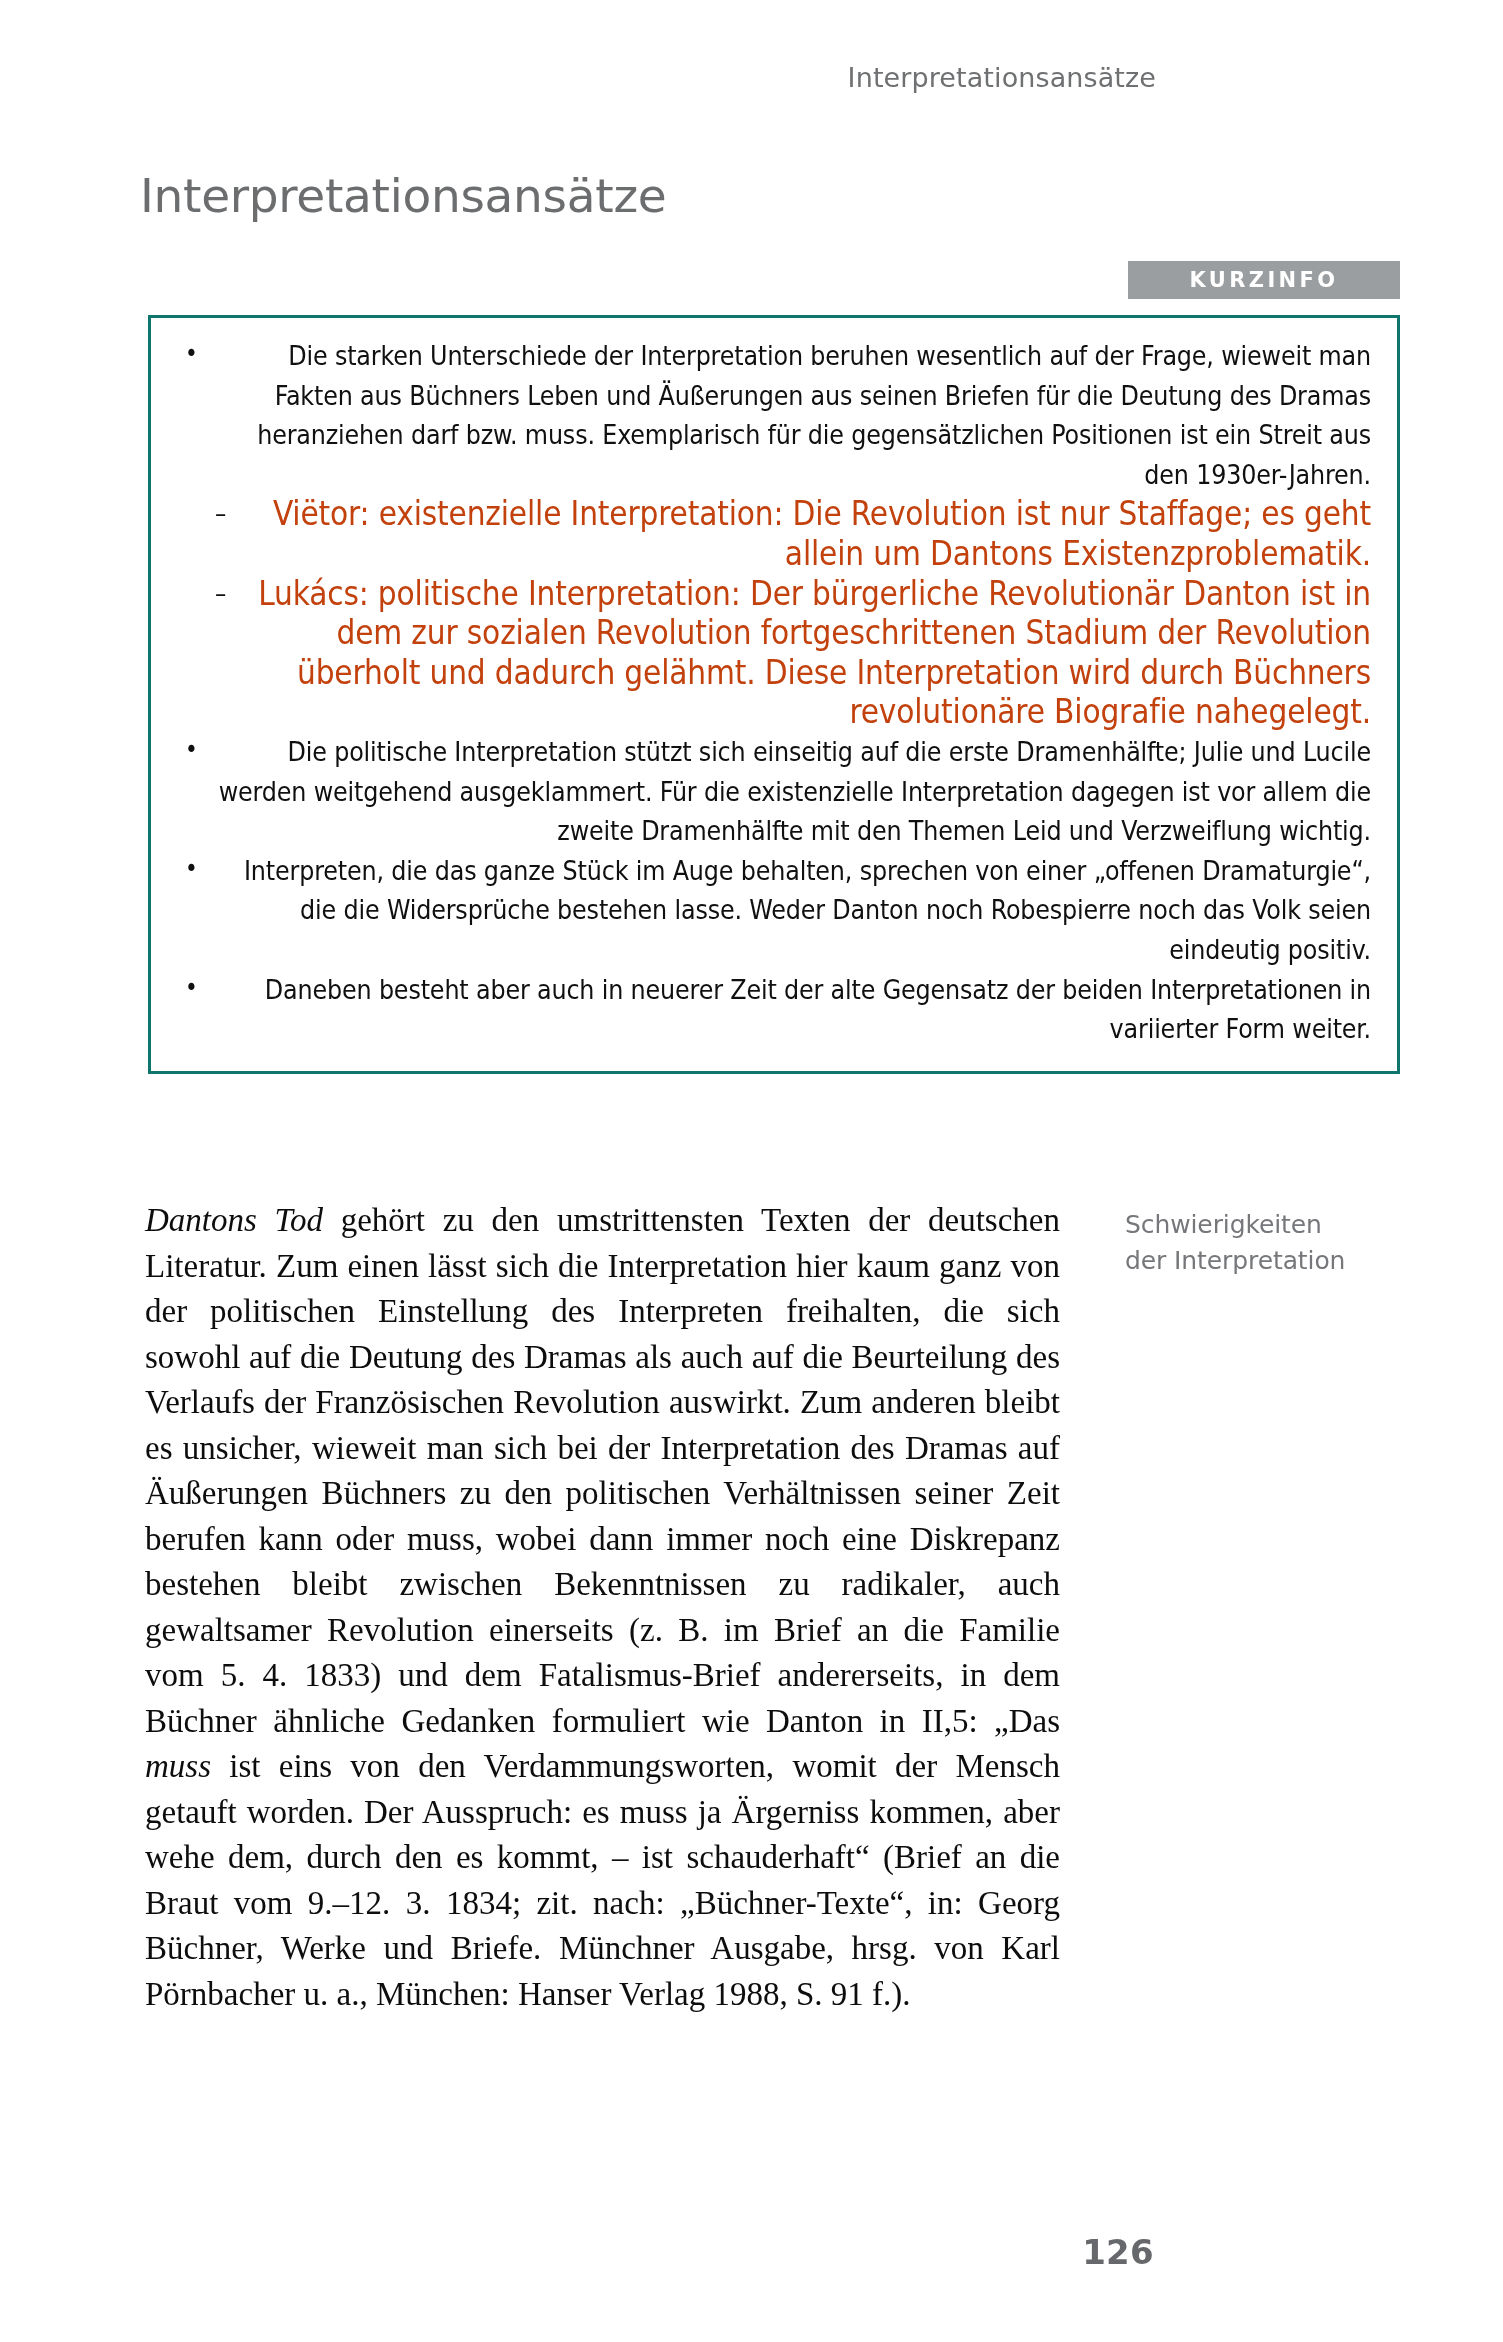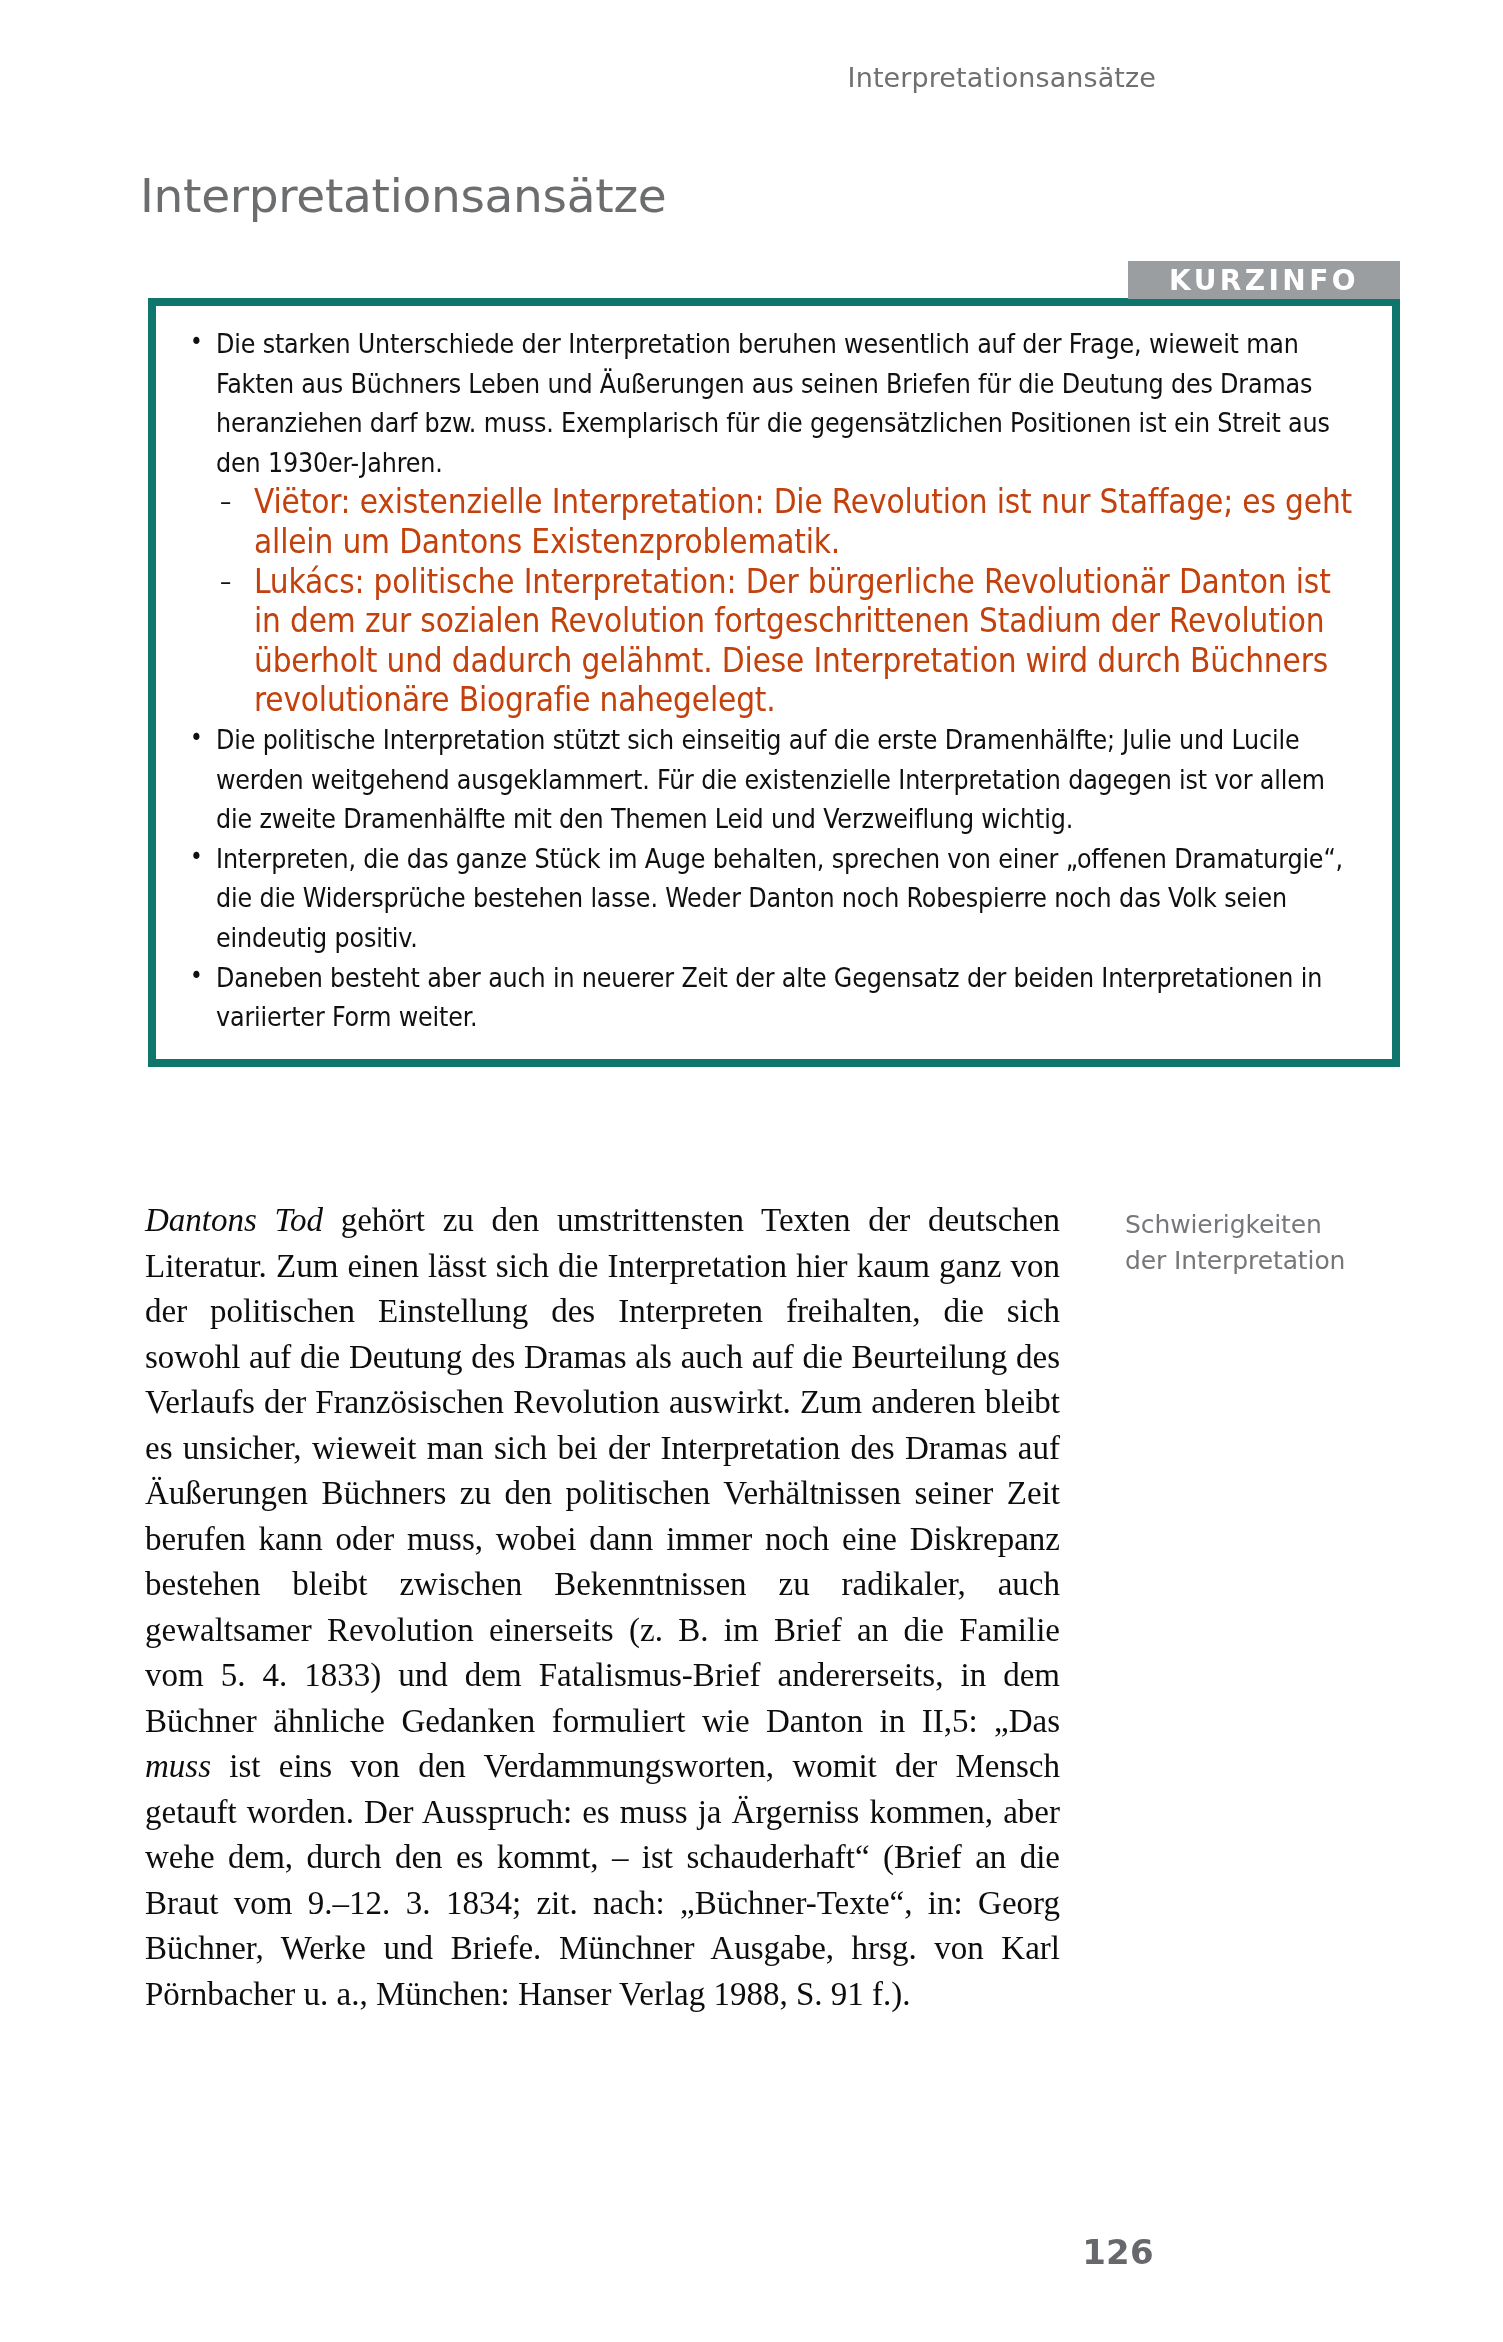--- a/index.html
+++ b/index.html
@@ -58,36 +58,37 @@
     width: 272px;
     height: 38px;
     background: #9b9ea0;
     display: flex;
     align-items: center;
     justify-content: center;
     z-index: 5;
   }
   .kurzinfo-badge .badge-label {
     font-family: "DejaVu Sans", sans-serif;
-    font-size: 28px;
+    font-size: 21px;
     font-weight: 700;
     letter-spacing: 3.4px;
     color: #ffffff;
   }
 
   
   .info-box {
     position: absolute;
-    top: 298px;
+    top: 315px;
     left: 148px;
     width: 1252px;
     min-height: 452px;
-    border: 8px solid #0f766e;
+    border: 3px solid #0f766e;
     background: #ffffff;
     padding: 18px 26px 22px 22px;
+    text-align: right;
   }
 
   .bullet-list { list-style: none; }
 
   .bullet-item {
     position: relative;
     padding-left: 38px;
     font-family: "DejaVu Sans Condensed", "DejaVu Sans", sans-serif;
     font-size: 26.5px;
     line-height: 39.6px;

